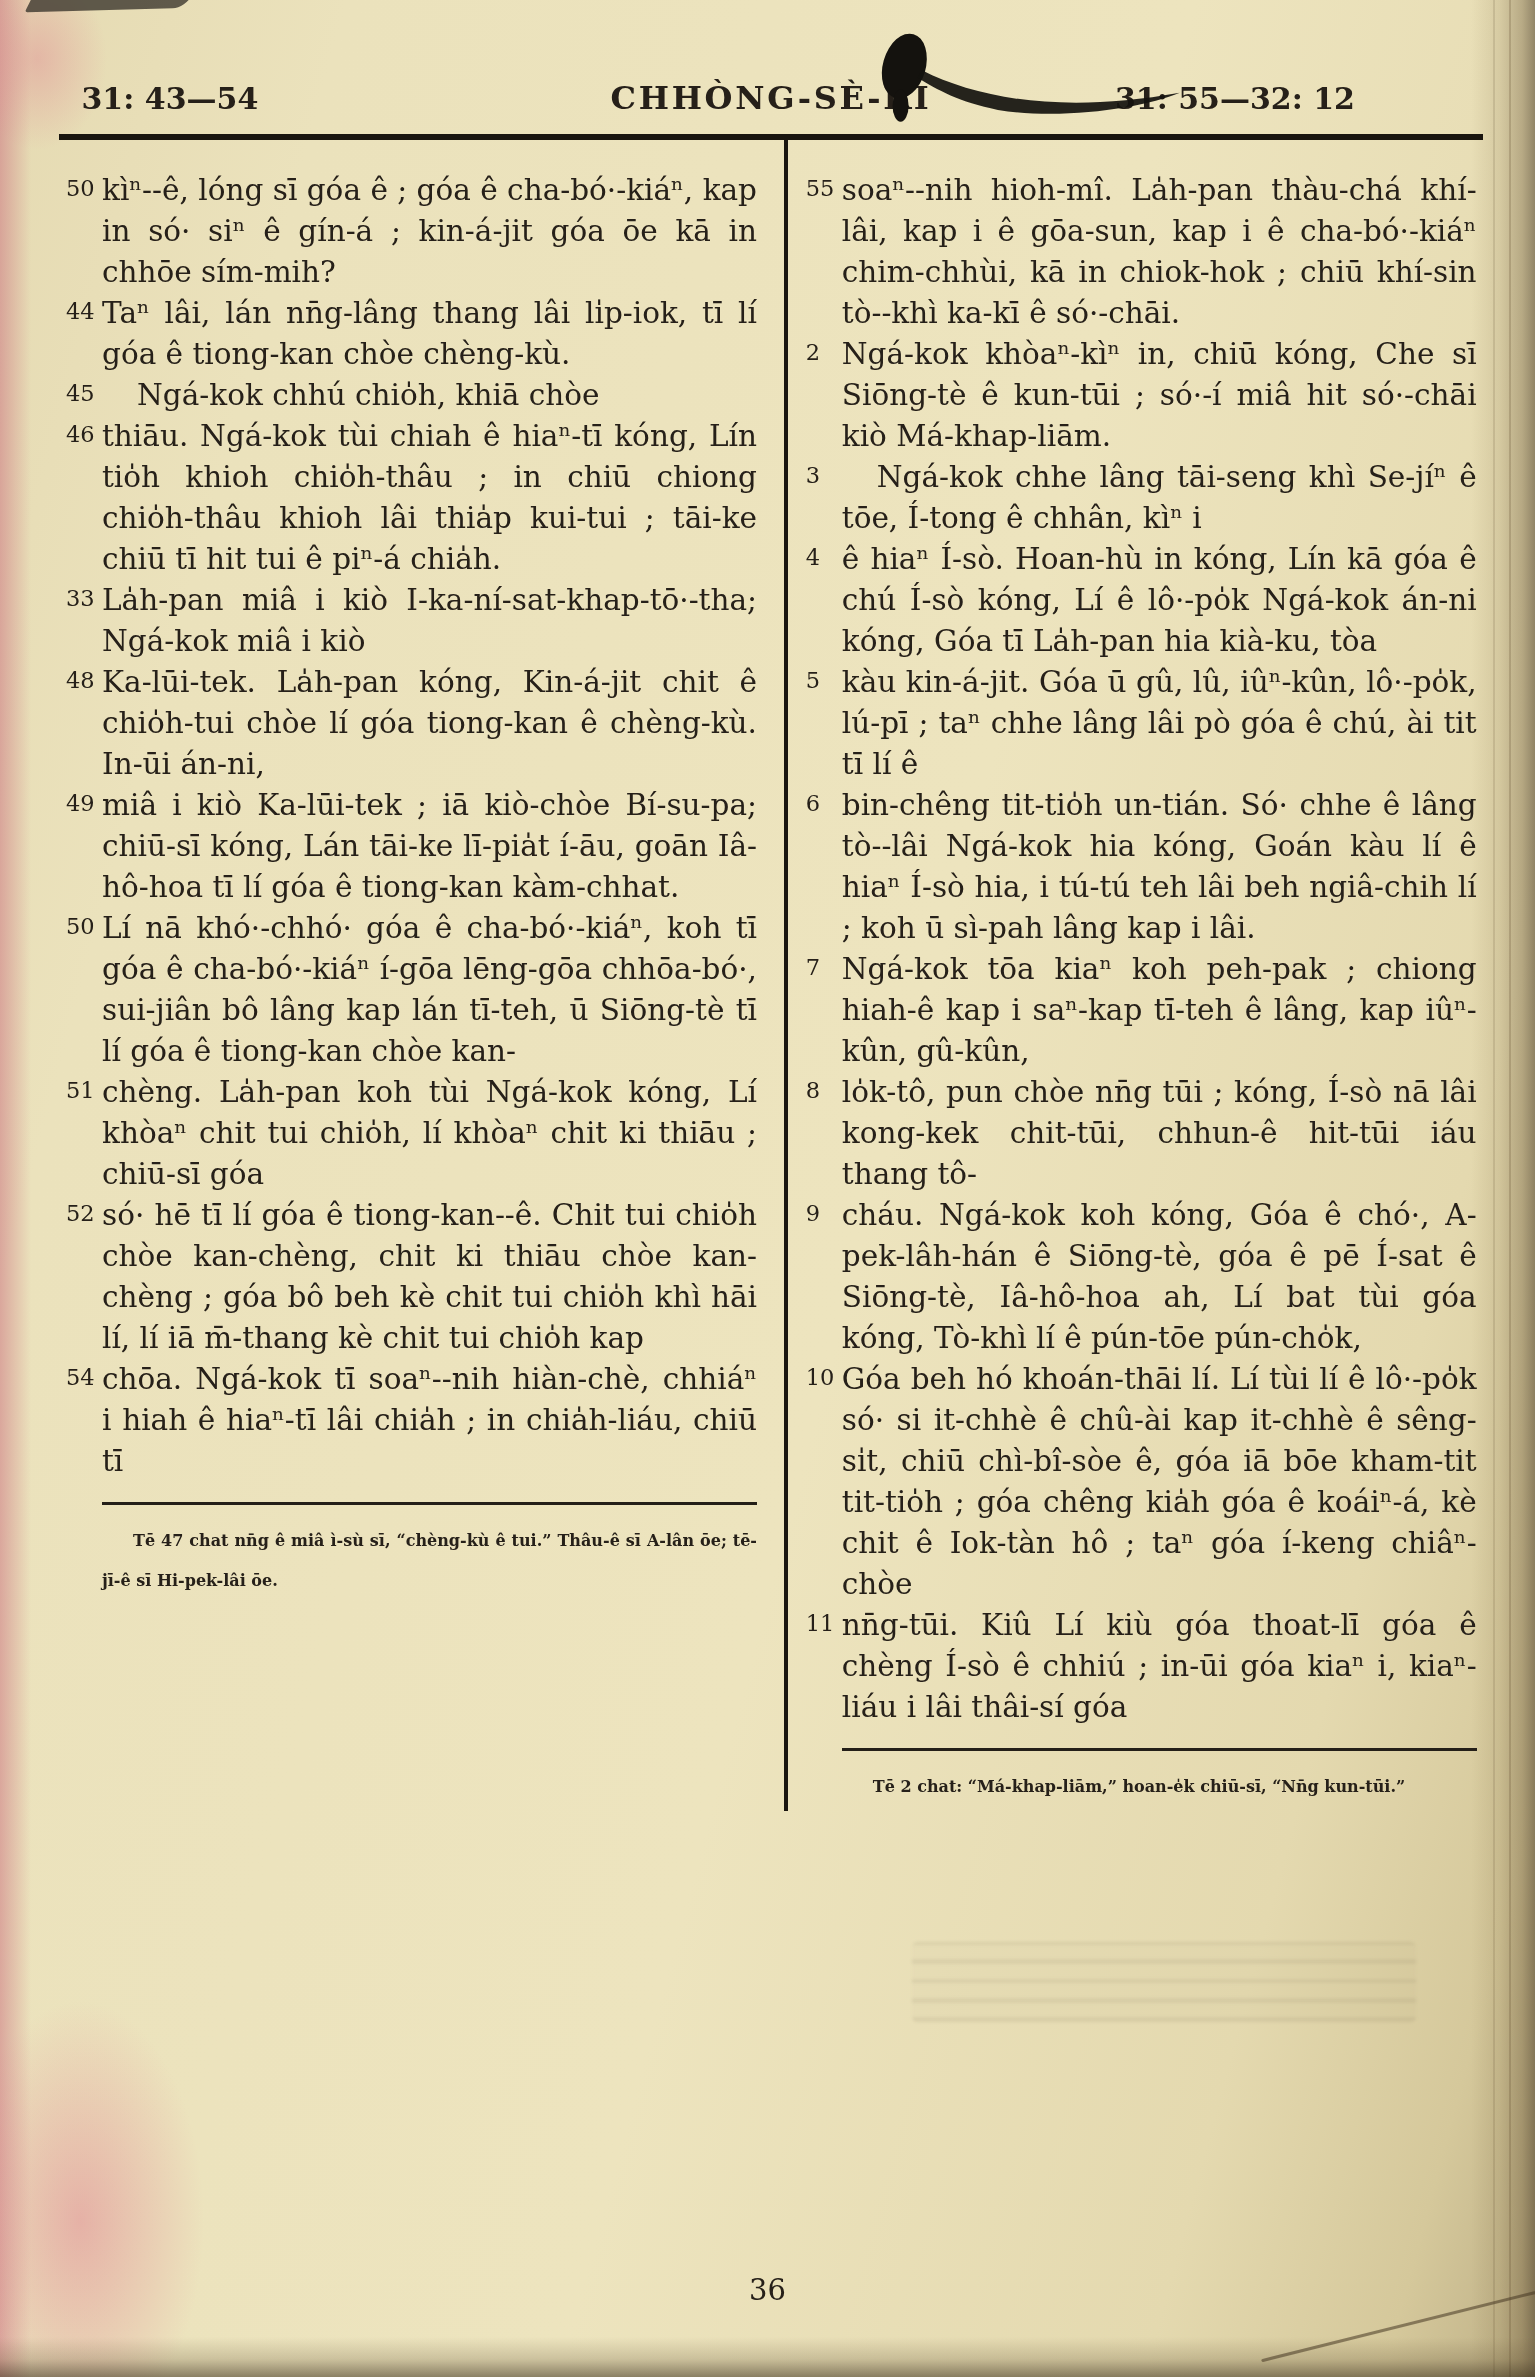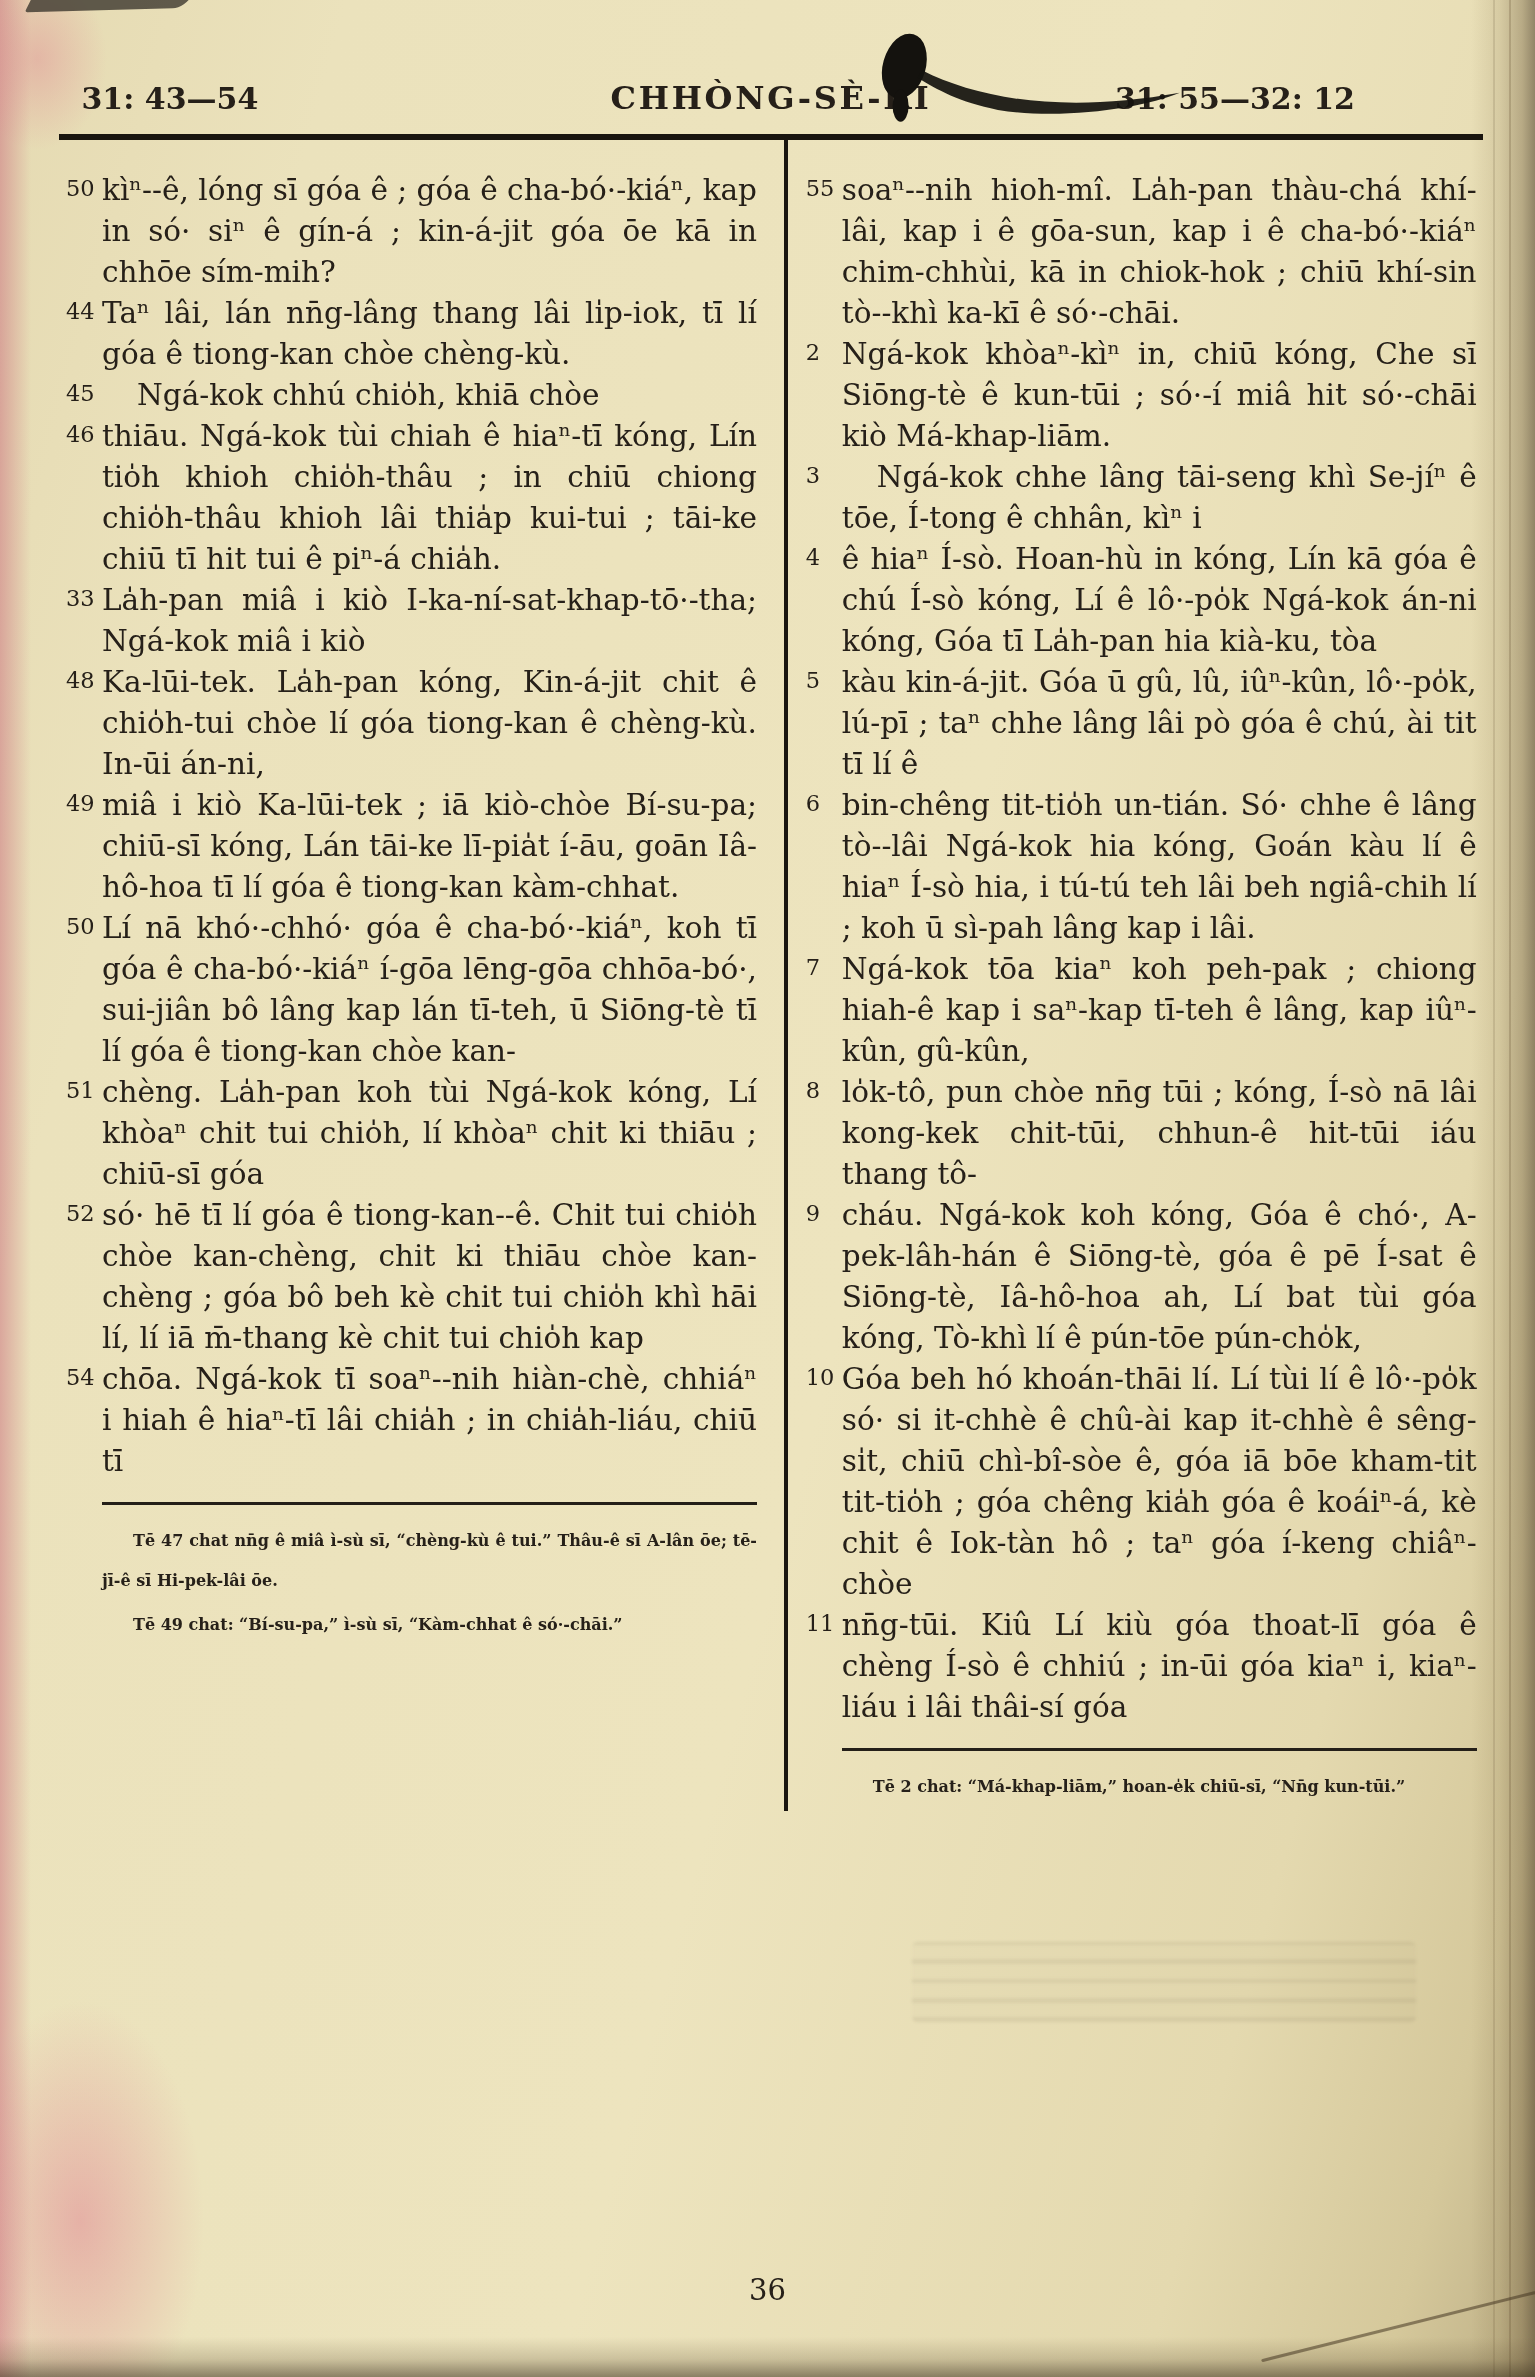--- a/index.html
+++ b/index.html
@@ -137,21 +137,20 @@
               <span class="vtext">só· hē tī lí góa ê tiong-kan--ê.  Chit tui chio̍h chòe kan-chèng, chit ki thiāu chòe kan-chèng ; góa bô beh kè chit tui chio̍h khì hāi lí, lí iā m̄-thang kè chit tui chio̍h kap</span>
             </div>
             <div class="verse">
               <span class="vnum">54</span>
               <span class="vtext">chōa.  Ngá-kok tī soaⁿ--nih hiàn-chè, chhiáⁿ i hiah ê hiaⁿ-tī lâi chia̍h ; in chia̍h-liáu, chiū tī</span>
             </div>
           </div>
         <div class="fnsep"></div>
         <div>
             <p class="footnote">Tē 47 chat nn̄g ê miâ ì-sù sī, “chèng-kù ê tui.”  Thâu-ê sī A-lân ōe; tē-jī-ê sī Hi-pek-lâi ōe.</p>
-            <p class="footnote">Tē 49 chat: “Bí-su-pa,” ì-sù sī, “Kàm-chhat ê só·-chāi.”</p>
           </div>
       </div>
 
       <div class="divider"></div>
 
       <div class="col-right">
         <div>
             <div class="verse">
               <span class="vnum">55</span>
               <span class="vtext">soaⁿ--nih hioh-mî.  La̍h-pan thàu-chá khí-lâi, kap i ê gōa-sun, kap i ê cha-bó·-kiáⁿ chim-chhùi, kā in chiok-hok ; chiū khí-sin tò--khì ka-kī ê só·-chāi.</span>

